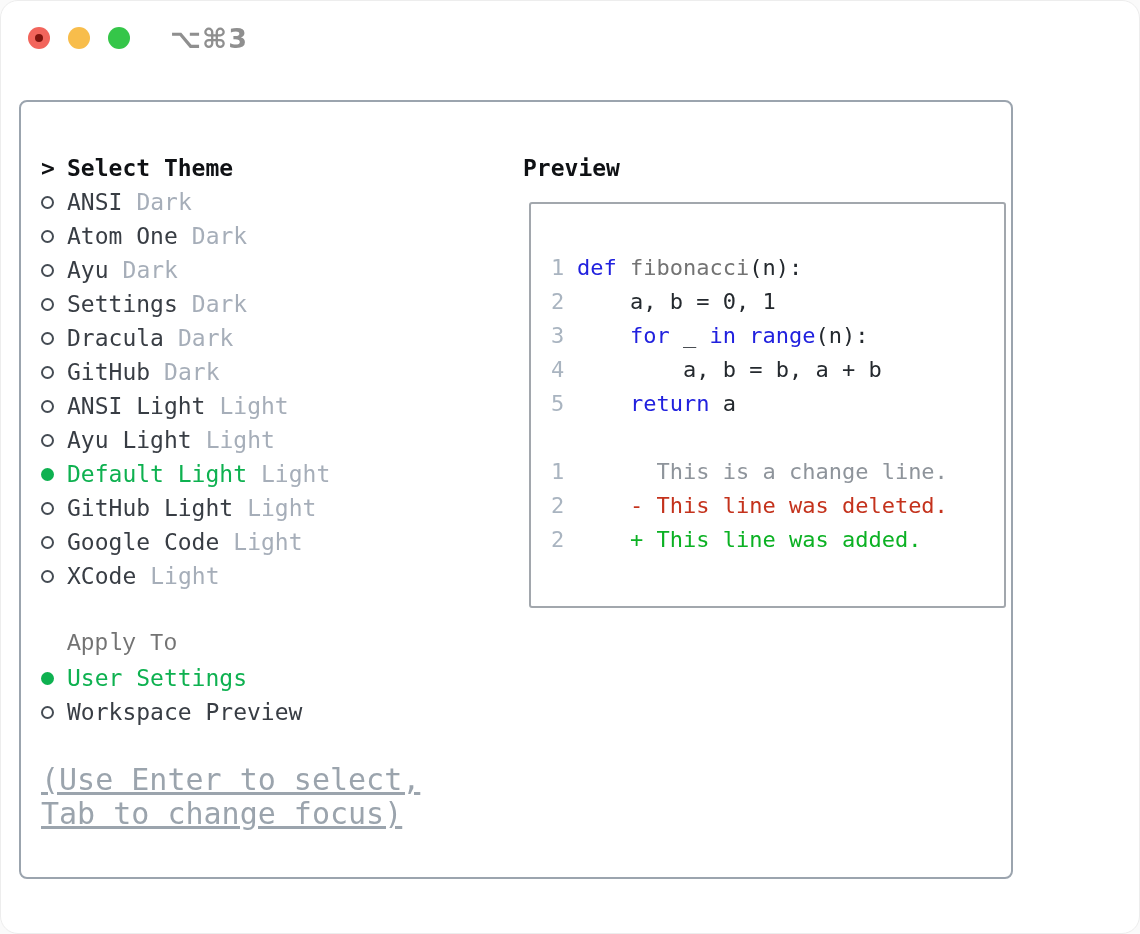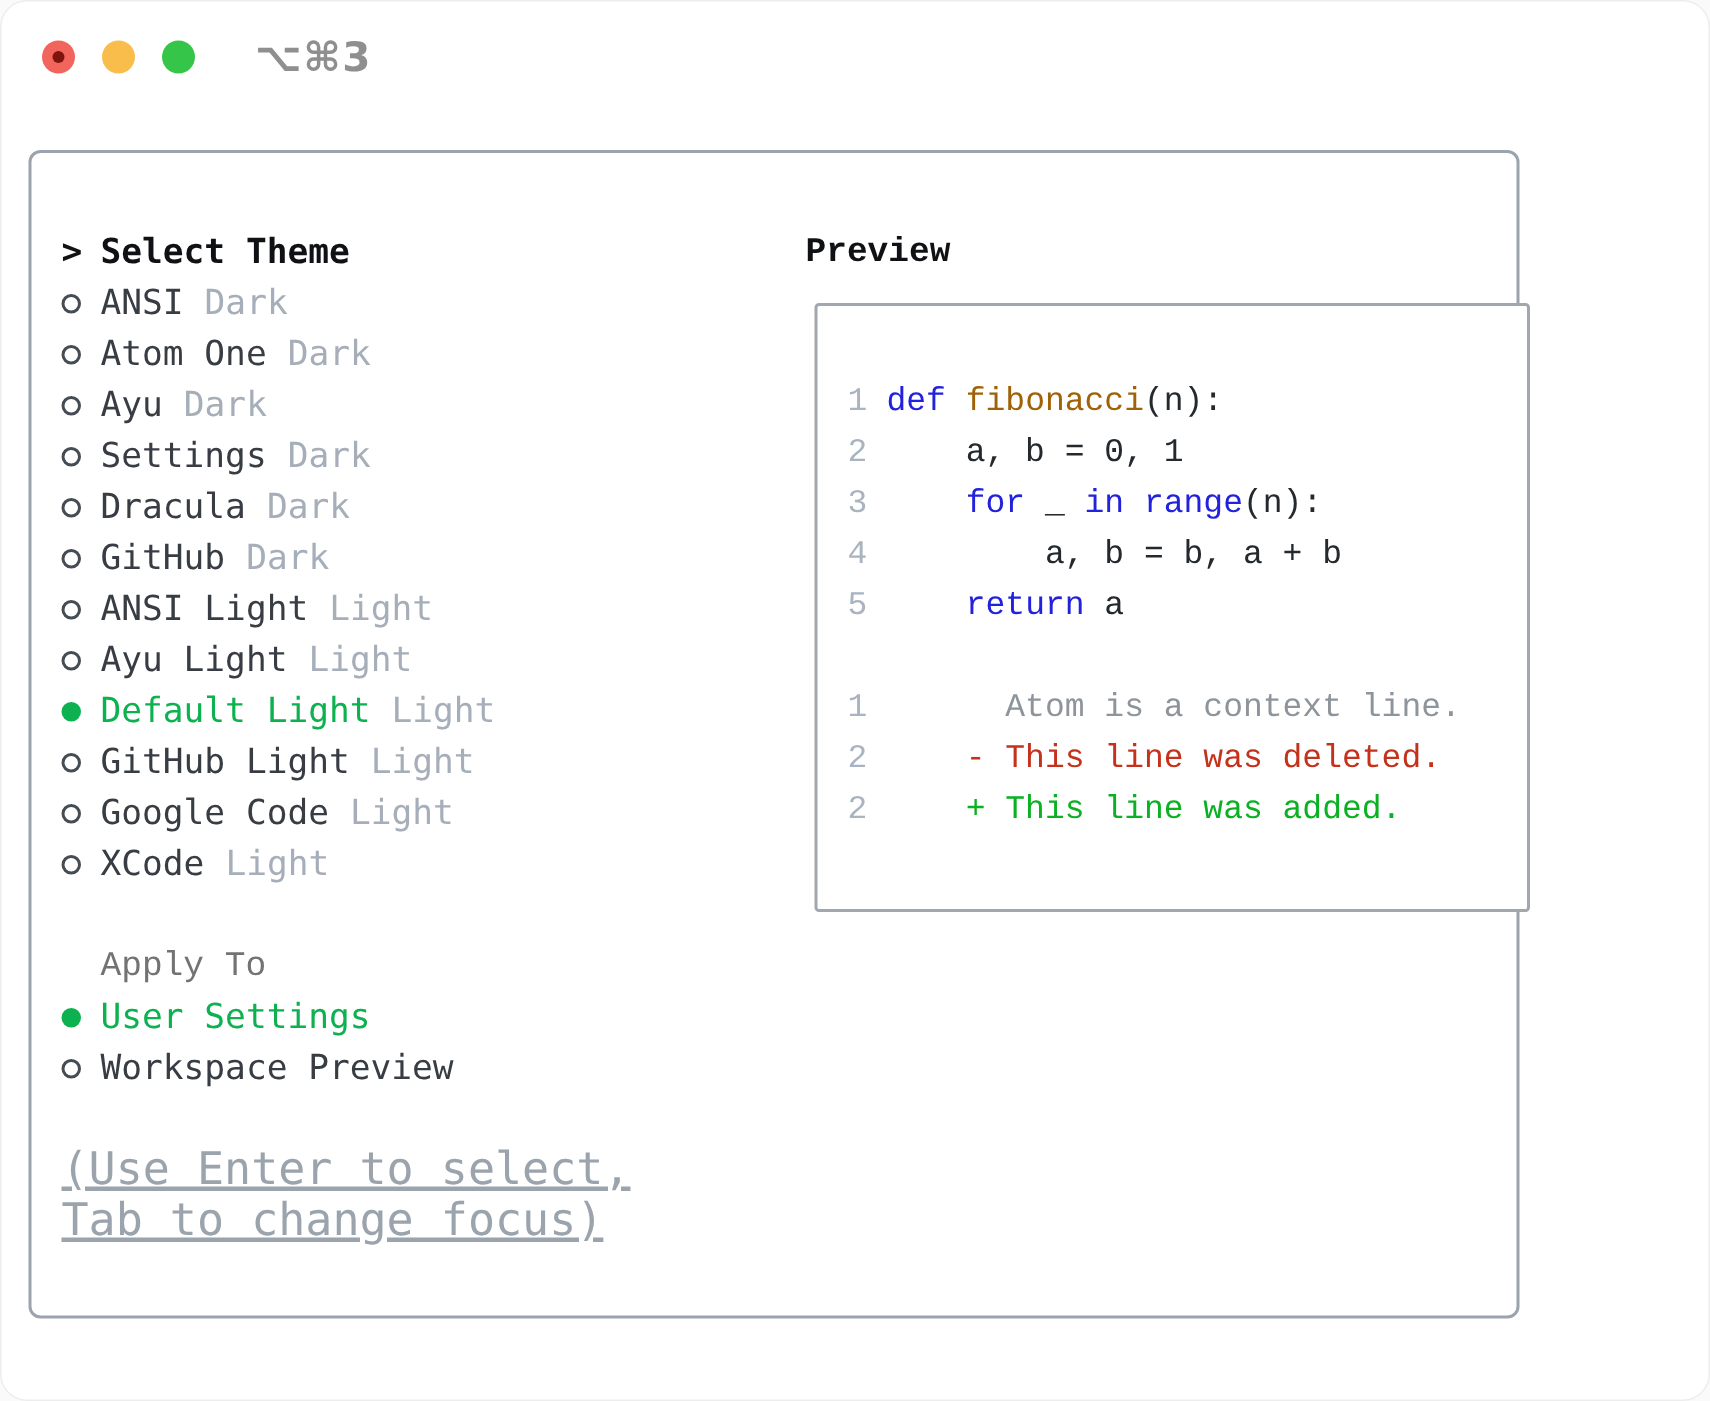--- a/index.html
+++ b/index.html
@@ -48,33 +48,33 @@
   .title-text { font-weight:700; color:#0F1114;text-align:center; }
   .item-name { white-space:pre;text-align:center; }
   .row.selected .item-name { color:#0EB150; }
   .variant { color:#A6AEB9; white-space:pre; margin-left:14px; }
   .apply-title { color:#737373;font-family:Liberation Mono, monospace; }
   .hint {
     margin-top:34px; width:430px; font-size:30px; line-height:34px; color:#9BA4AD;text-decoration:underline;
   }
 
   
-  .preview-col { position:absolute; left:516px; top:49px; width:486px;font-family:Liberation Mono, monospace; }
+  .preview-col { position:absolute; left:502px; top:49px; width:486px; }
   .preview-title { height:34px; display:flex; align-items:center; font-size:23px; font-weight:700; color:#0F1114; }
   .preview-box {
     margin-left:6px; margin-top:17px; width:477px; height:406px;
     border:2px solid #A2A7AD; border-radius:3px; background:#ffffff;
     padding:46px 0 0 20px; overflow:hidden;
   }
   .code-line { height:34px; display:flex; align-items:center; font-size:22px; white-space:pre; }
   .ln { color:#A9B4C0; width:13px; flex:0 0 13px; margin-right:13px; }
   .seg { white-space:pre; }
   .pl  { color:#24292E; }
   .kw  { color:#2121DE; }
-  .fn  { color:#a16207; }
+  .fn  { color:#737373; }
   .ctx { color:#8E949B; }
   .del { color:#C4321C; }
   .add { color:#0BB123;text-align:right; }
 </style>
 </head>
 <body>
 
 <div class="window">
 
   <div class="titlebar">
@@ -243,21 +243,21 @@
           <span class="seg pl"> a</span>
         </div>
 
         <div class="code-line">
           <span class="ln"></span>
           <span class="seg pl"></span>
         </div>
 
         <div class="code-line">
           <span class="ln">1</span>
-          <span class="seg ctx">      Atom is a context line.</span>
+          <span class="seg ctx">      This is a change line.</span>
         </div>
 
         <div class="code-line">
           <span class="ln">2</span>
           <span class="seg del">    - This line was deleted.</span>
         </div>
 
         <div class="code-line">
           <span class="ln">2</span>
           <span class="seg add">    + This line was added.</span>

